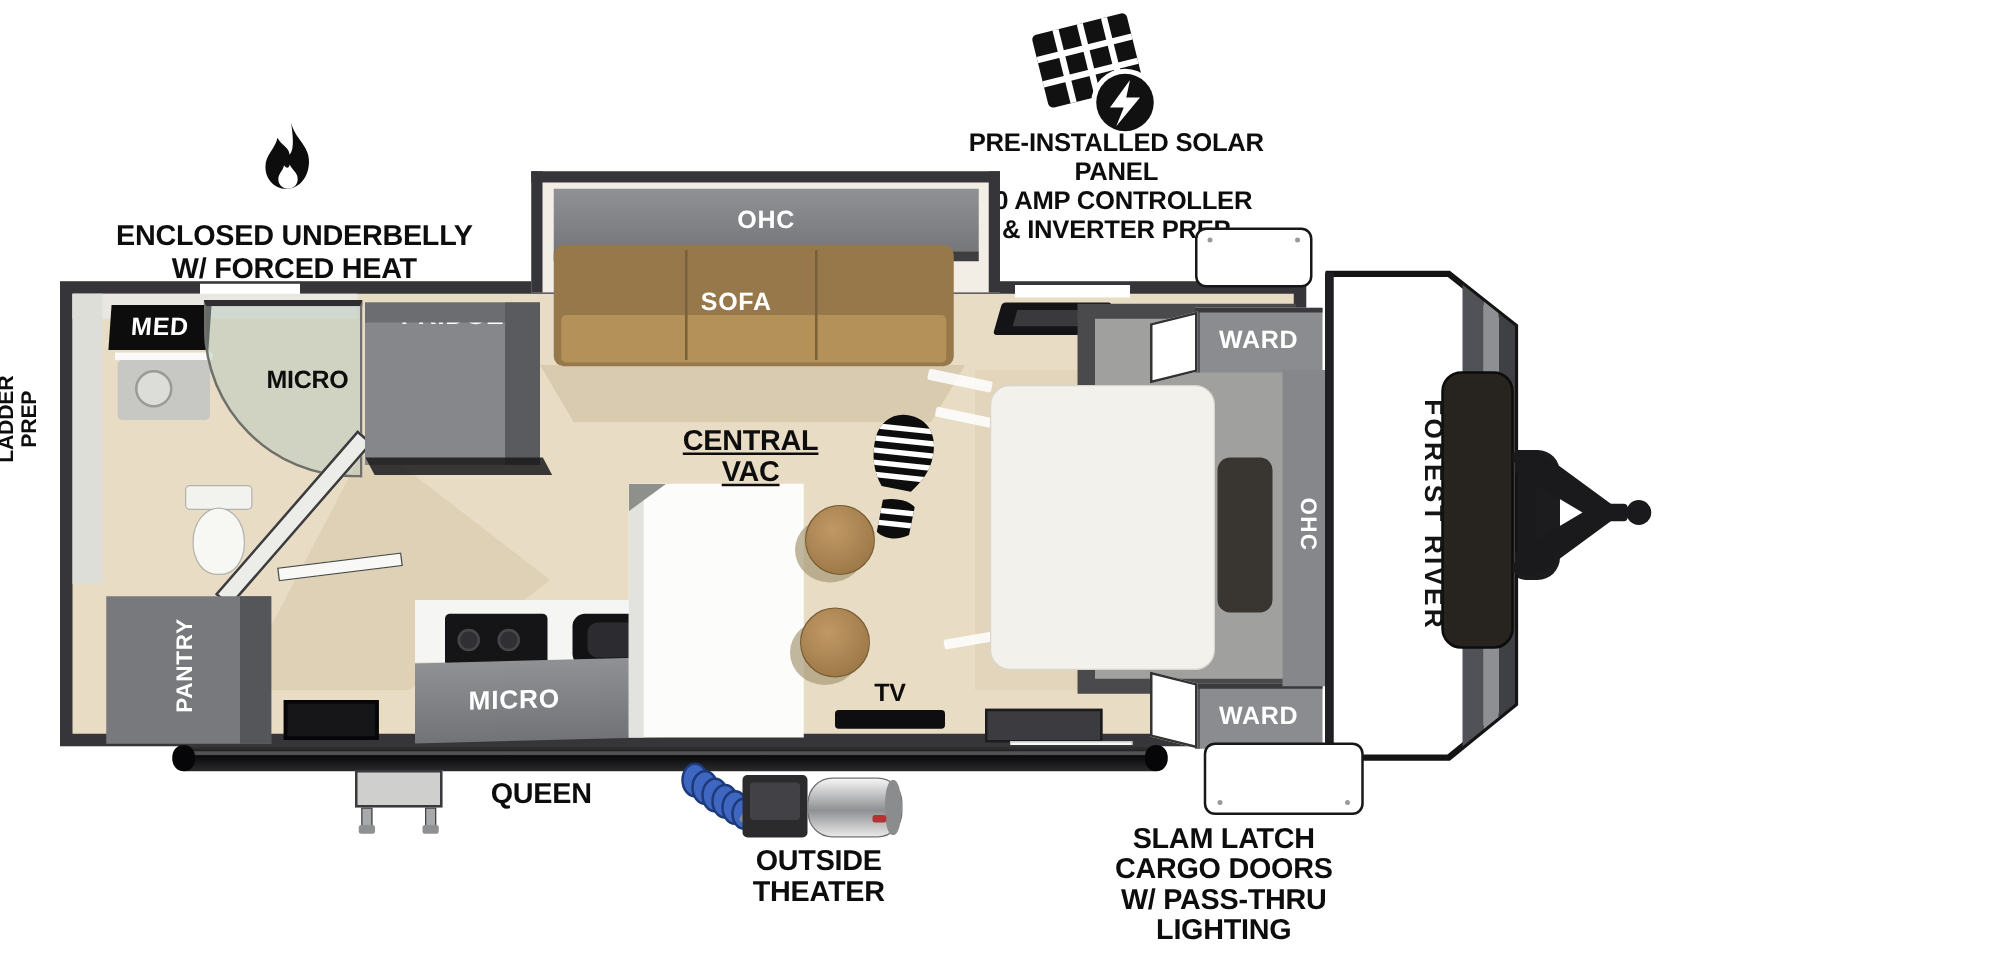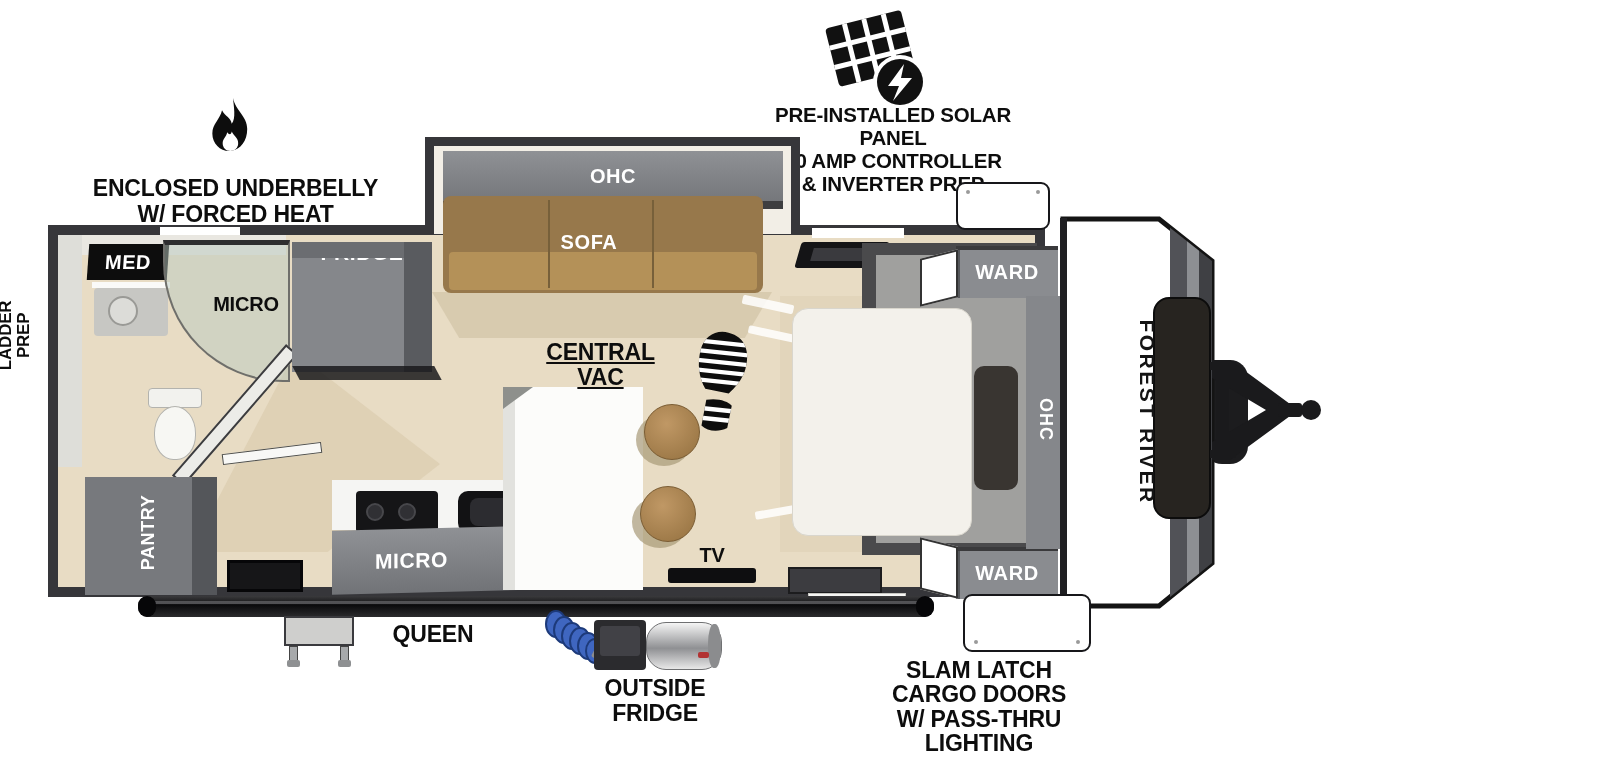--- a/index.html
+++ b/index.html
@@ -307,20 +307,20 @@
       <ellipse cx="51" cy="43" rx="9" ry="12"></ellipse>
     </g>
     <rect x="48" y="44" width="14" height="8" rx="2" fill="#8b8c8e" transform="rotate(28 55 48)"></rect>
   </svg>
   <div class="abs ok-box"></div>
   <div class="abs ok-box-in"></div>
   <div class="abs tank"></div>
   <div class="abs tank-ring"></div>
   <div class="abs tank-dot"></div>
   <div class="abs lbl" style="left:580px;top:676px;width:150px;font-size:23px;">OUTSIDE
-FRIDGE</div>
+THEATER</div>
 
   <div class="abs lbl" style="left:884px;top:658px;width:190px;font-size:23px;line-height:1.06;">SLAM LATCH
 CARGO DOORS
 W/ PASS-THRU
 LIGHTING</div>
 
 </div>
 
 </body></html>

